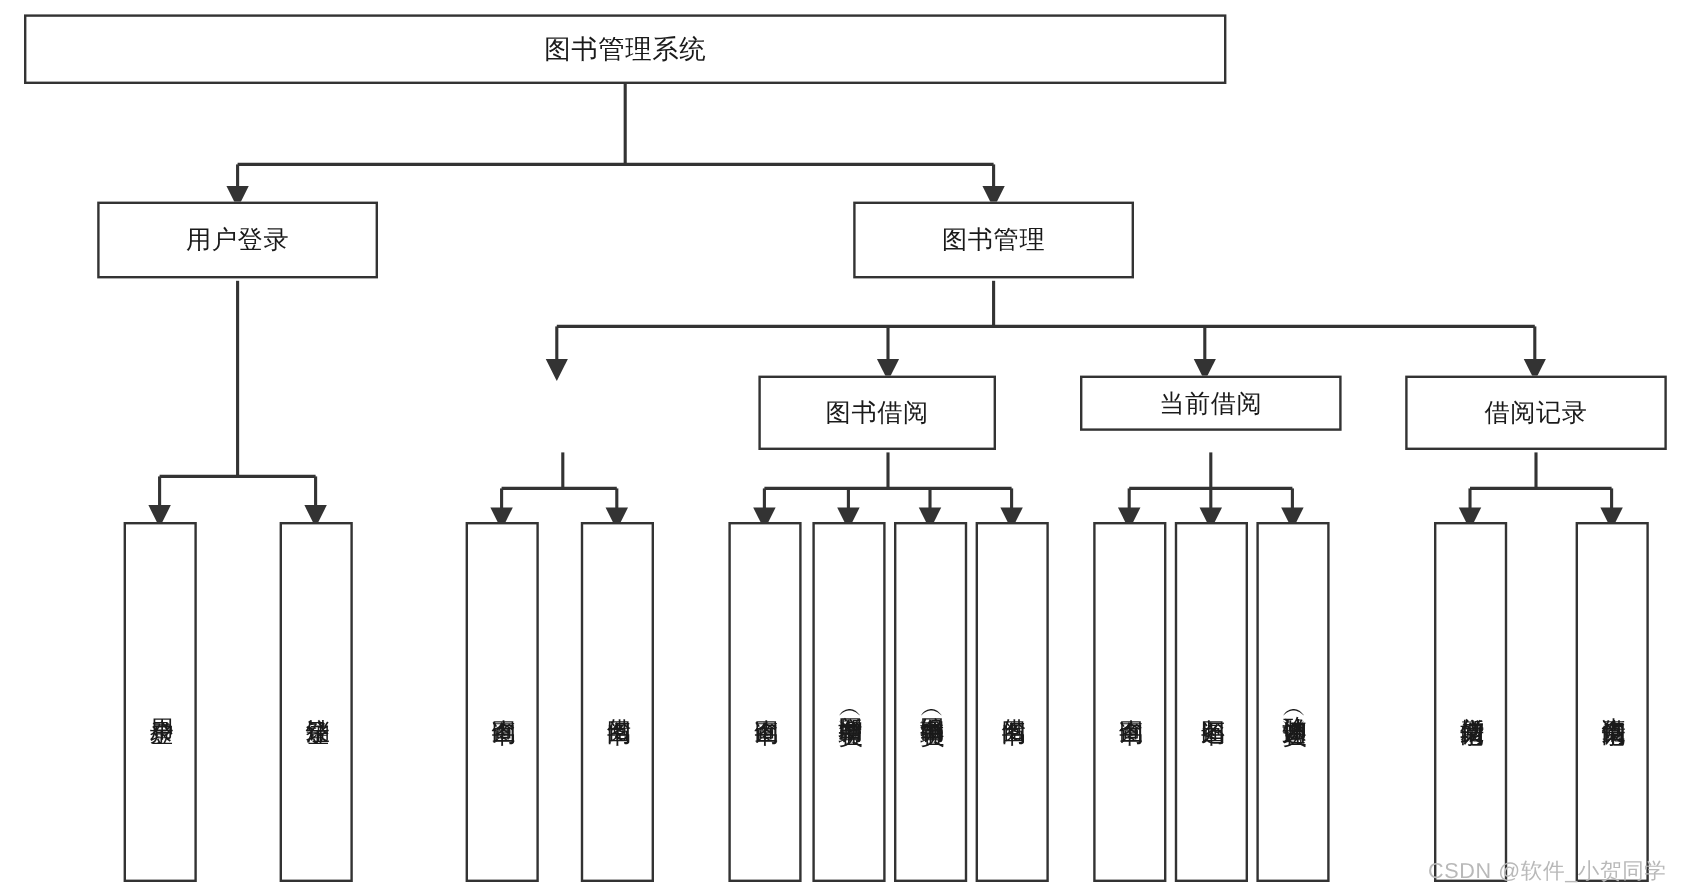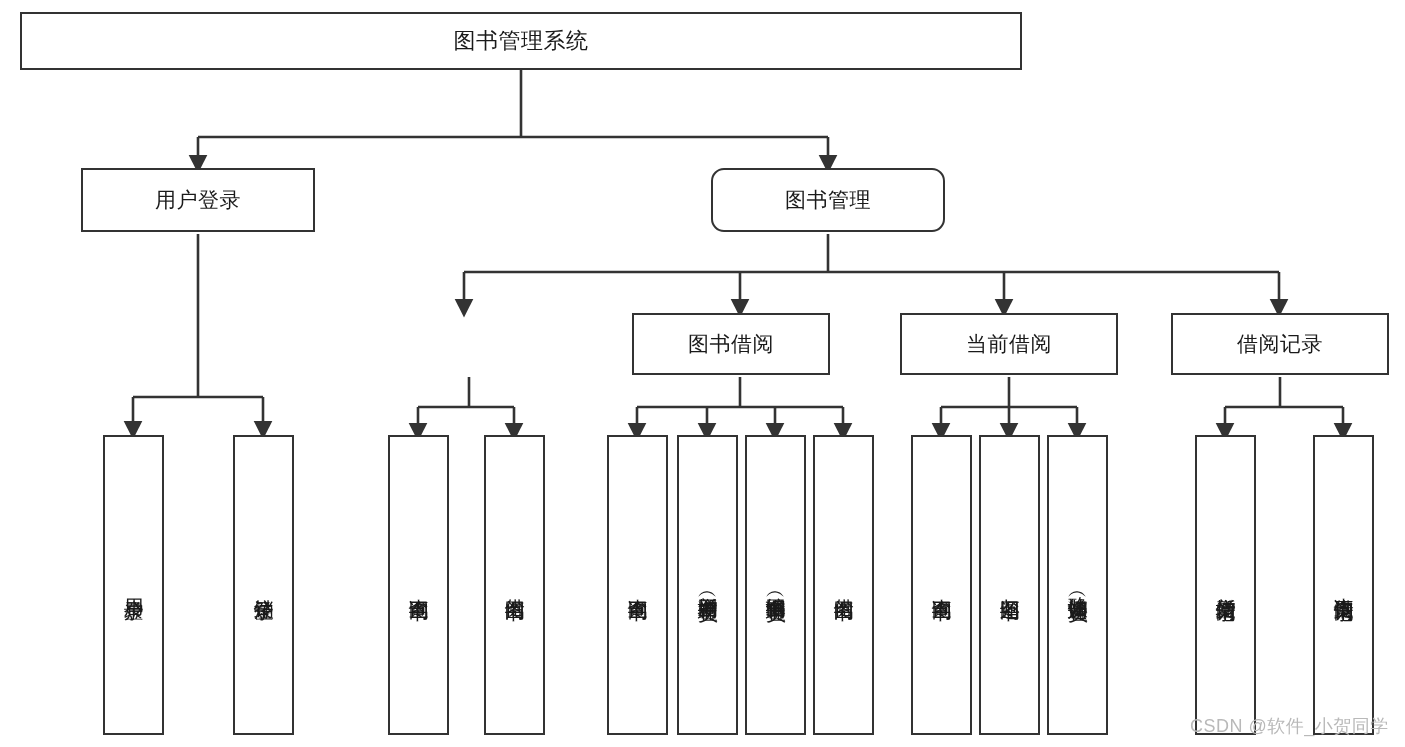--- a/index.html
+++ b/index.html
@@ -120,28 +120,28 @@
     </g>
   </svg>
 
   <div class="node horiz" id="root-node" style="left:20px; top:12px; width:1002px; height:58px;">
     <span>图书管理系统</span>
   </div>
 
   <div class="node horiz" style="left:81px; top:168px; width:234px; height:64px;">
     <span>用户登录</span>
   </div>
-  <div class="node horiz" style="left:711px; top:168px; width:234px; height:64px;border-radius:13px;">
+  <div class="node horiz" style="left:711px; top:168px; width:234px; height:64px;">
     <span>图书管理</span>
   </div>
 
   <div class="node horiz" style="left:632px; top:313px; width:198px; height:62px;">
     <span>图书借阅</span>
   </div>
-  <div class="node horiz" style="left:900px; top:313px; width:218px; height:62px;">
+  <div class="node horiz" style="left:900px; top:313px; width:218px; height:46px;">
     <span>当前借阅</span>
   </div>
   <div class="node horiz" style="left:1171px; top:313px; width:218px; height:62px;">
     <span>借阅记录</span>
   </div>
 
   <div class="node vert" style="left:103px; top:435px; width:61px; height:300px;">
     <span class="vtext">用户登录</span>
   </div>
   <div class="node vert" style="left:233px; top:435px; width:61px; height:300px;">

